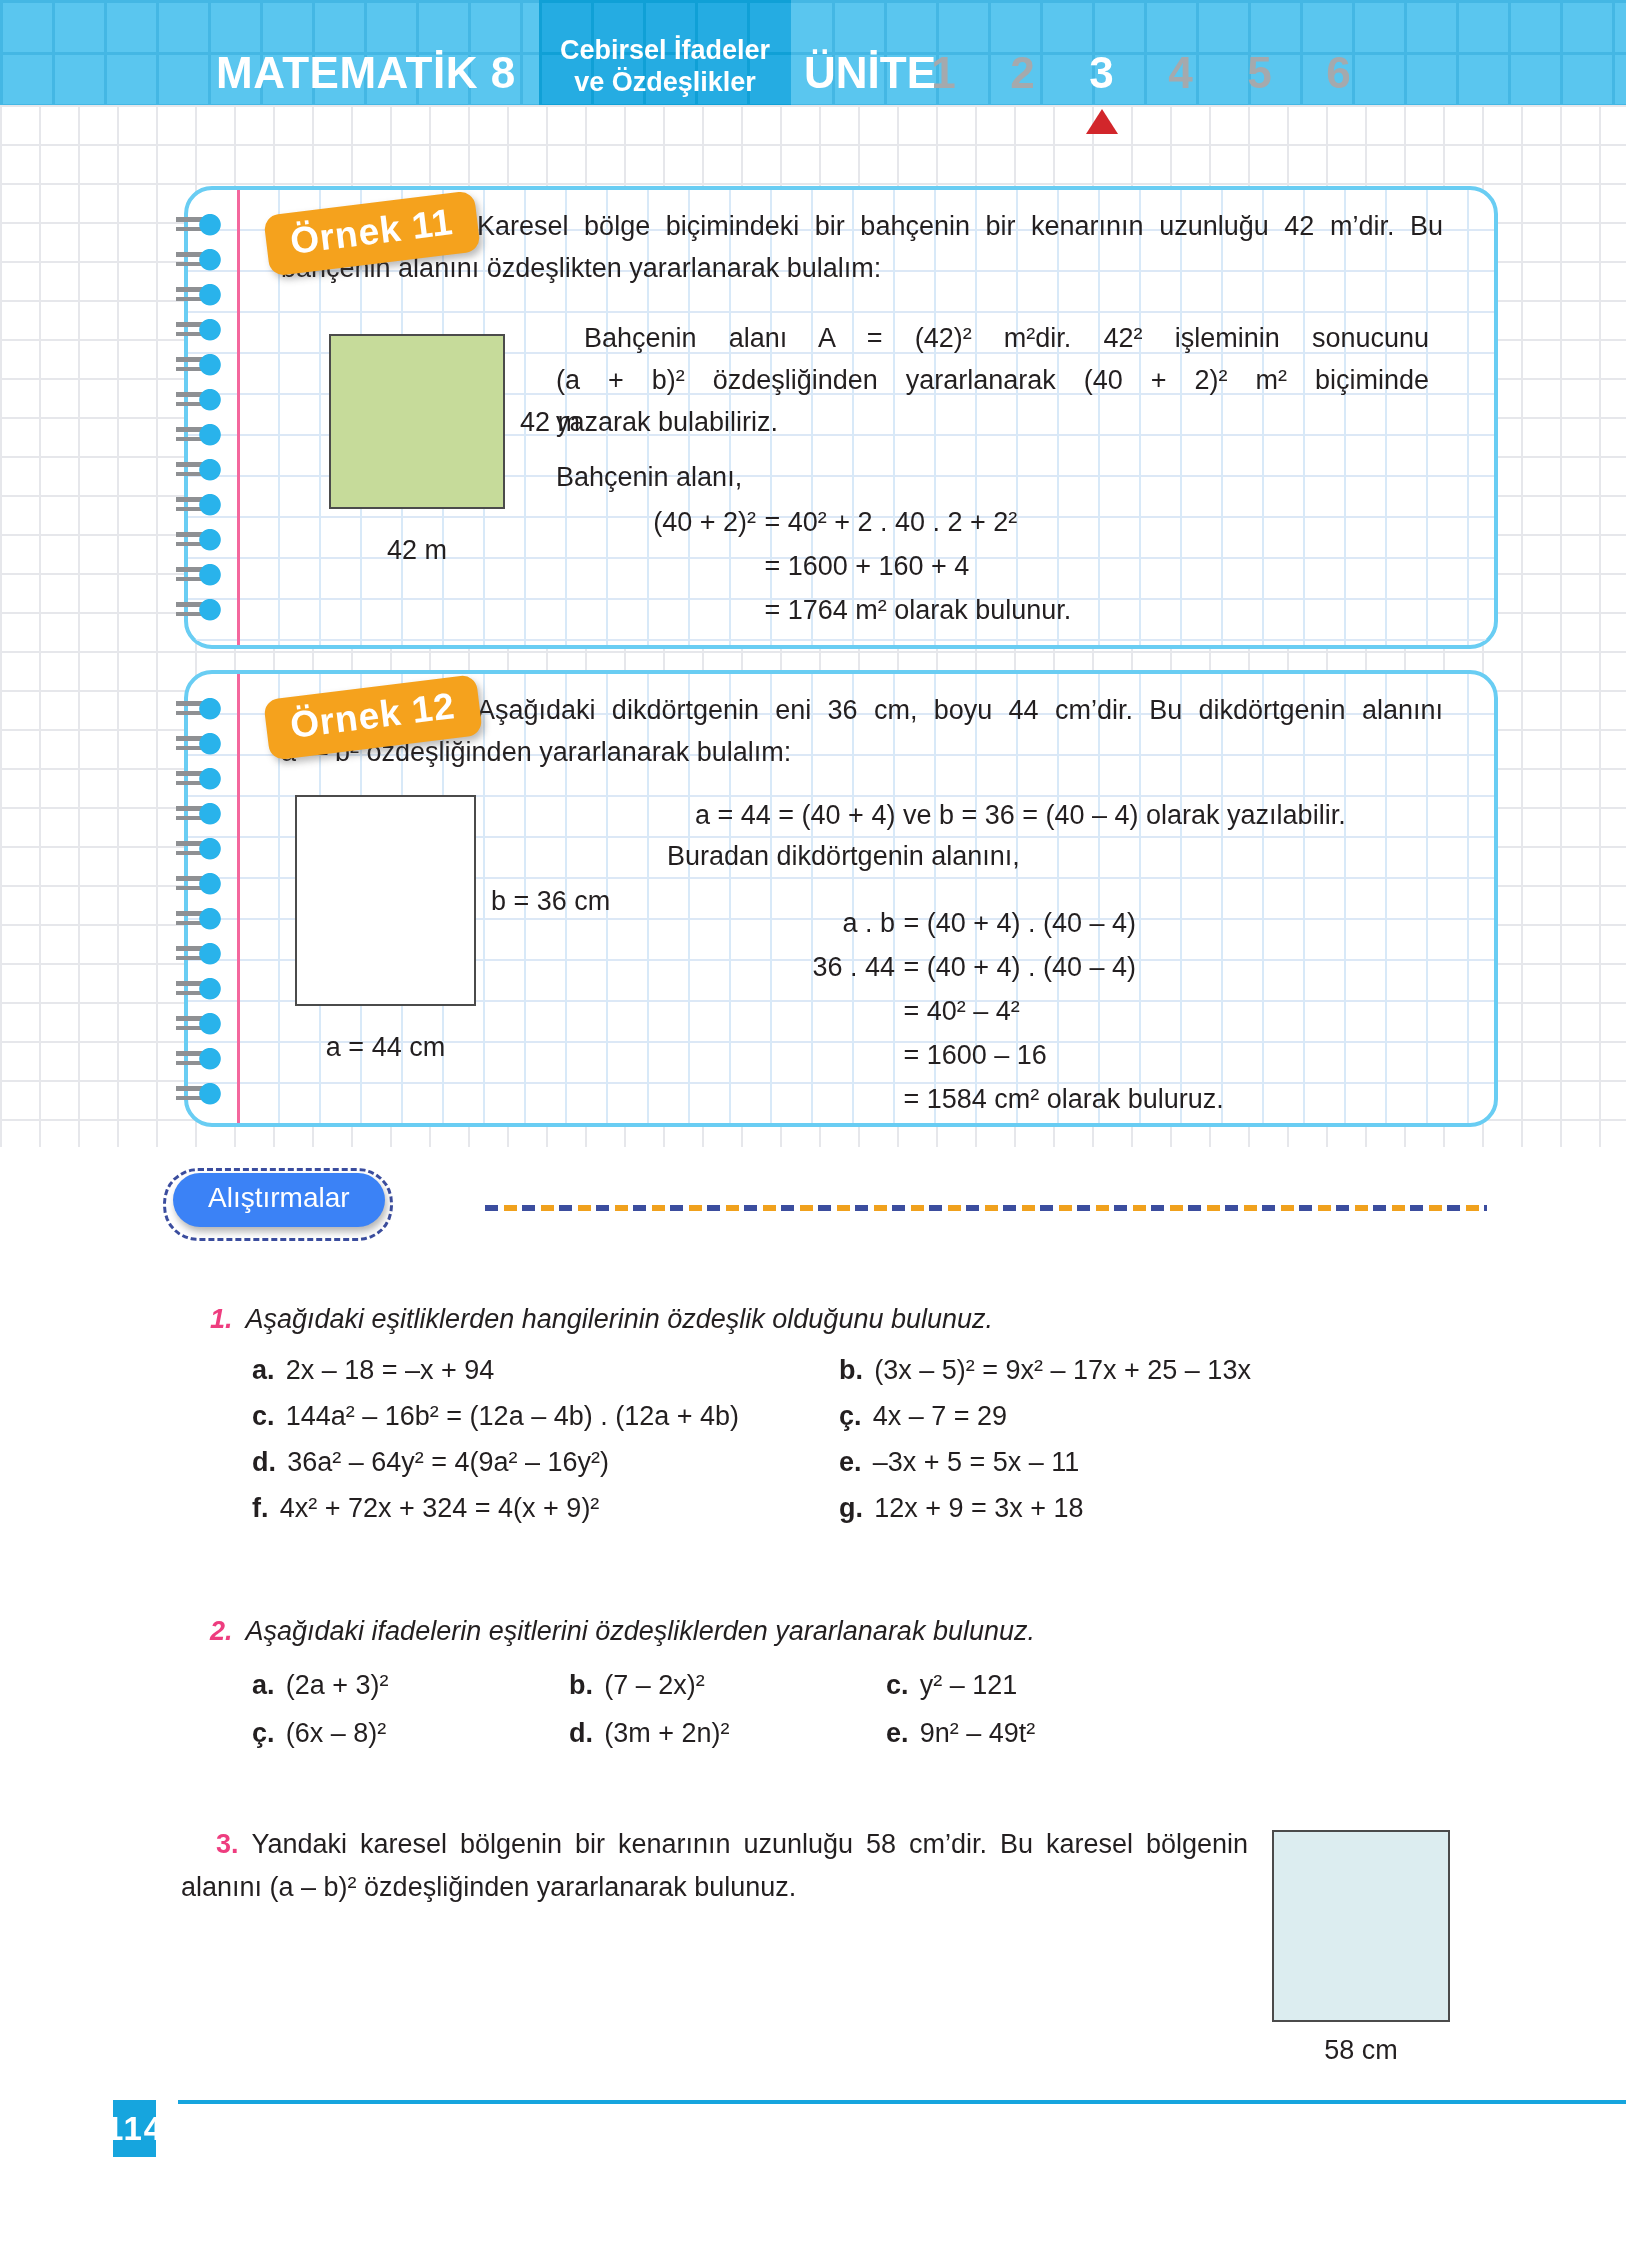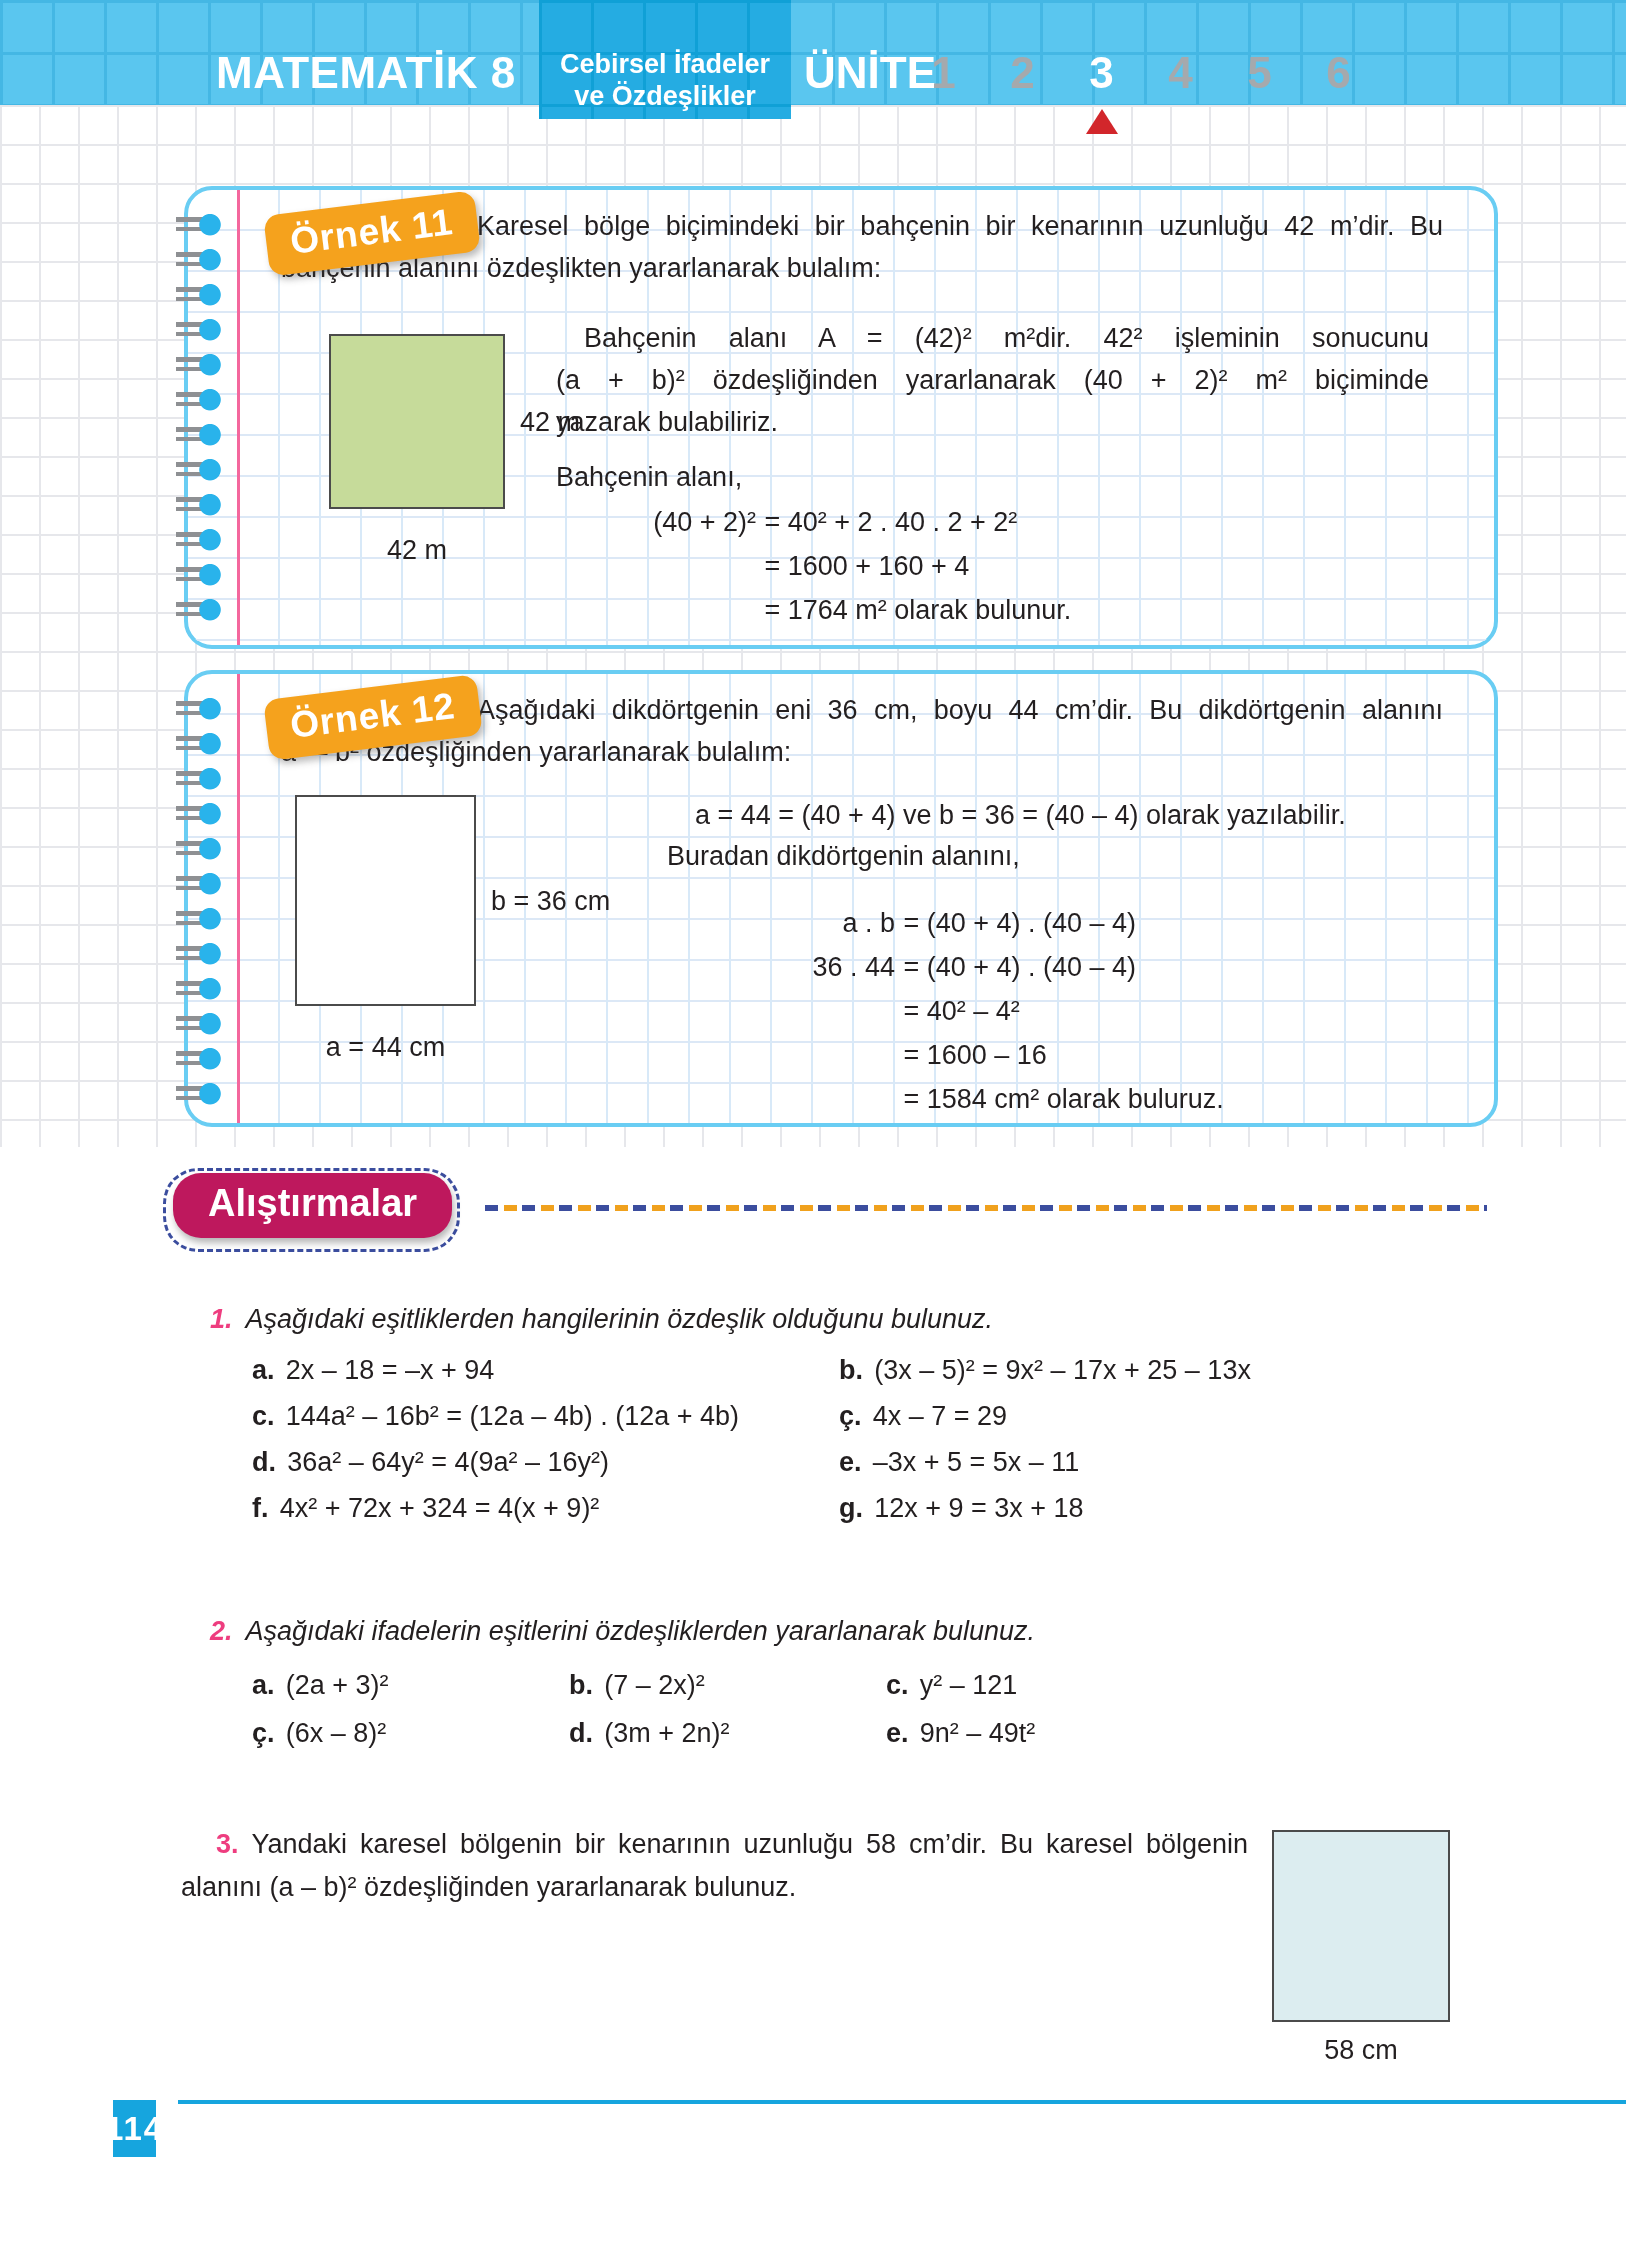--- a/index.html
+++ b/index.html
@@ -13,21 +13,21 @@
       repeating-linear-gradient(to bottom,#e6e7eb 0 1.9px,transparent 1.9px 39px);}
 
   
   .hdr{position:absolute;left:0;top:0;width:100%;height:105px;background:#5ac6ef;}
   .hdr-grid{position:absolute;inset:0;
     background-image:
       repeating-linear-gradient(to right,#44b7e4 0 2.8px,transparent 2.8px 52px),
       repeating-linear-gradient(to bottom,#44b7e4 0 2.8px,transparent 2.8px 52px);}
   .hdr-title{position:absolute;left:216px;bottom:7.5px;font-size:44px;font-weight:bold;
     color:#fff;letter-spacing:0.5px;}
-  .chapter-box{position:absolute;left:539px;top:0;width:252px;height:119px;background:#25ace2;}
+  .chapter-box{position:absolute;left:539px;top:0;width:252px;height:105px;background:#25ace2;}
   .chapter-box::before{content:"";position:absolute;inset:0;
     background-image:
       repeating-linear-gradient(to right,#10a0d6 0 2.8px,transparent 2.8px 52px),
       repeating-linear-gradient(to bottom,#10a0d6 0 2.8px,transparent 2.8px 52px);}
   .chapter-text{position:absolute;left:0;right:0;bottom:7.5px;text-align:center;color:#fff;
     font-size:27px;font-weight:bold;line-height:32px;}
   .unit-label{position:absolute;left:804px;bottom:7.5px;font-size:44px;font-weight:bold;color:#fff;}
   .unit-nums{position:absolute;left:918px;bottom:7.5px;display:flex;}
   .unit-nums span{width:51px;margin-right:28px;text-align:center;font-size:44px;
     font-weight:bold;color:#a5a9ad;}
@@ -84,22 +84,22 @@
   .ex-b .steps{margin-left:93px;margin-top:24px;}
   .step{display:flex;line-height:44px;}
   .lhs{text-align:right;padding-right:8.4px;flex:none;}
   .ex-a .lhs{width:121px;}
   .ex-b .lhs{width:135px;}
 
   
   .alis-wrap{position:absolute;left:173px;top:1173px;}
   .alis-wrap::before{content:"";position:absolute;inset:-4.7px -8.4px -14px -10.3px;
     border:3.7px dashed #3b4d9e;border-radius:35px;}
-  .alis-badge{position:relative;display:inline-block;background:#be185d;color:#fff;
-    font-size:38px;font-weight:bold;padding:9.3px 35px 13px;border-radius:28px;
+  .alis-badge{position:relative;display:inline-block;background:#3b82f6;color:#fff;
+    font-size:28px;font-weight:normal;padding:9.3px 35px 13px;border-radius:28px;
     box-shadow:1.9px 4.7px 7.5px rgba(70,70,70,.4);}
   .alis-line{position:absolute;left:485px;top:1205px;width:1002px;height:5.6px;
     background:repeating-linear-gradient(to right,#3b4d9e 0 13px,#fff 13px 18.6px,#f0a11d 18.6px 32px,#fff 32px 37px);}
 
   .q{position:absolute;font-size:27px;}
   .q-head{line-height:43px;font-style:italic;}
   .q-num{color:#ee3d7f;font-weight:bold;margin-right:13px;}
   .q1{left:210px;top:1298px;width:1259px;}
   .q1-cols{display:flex;margin-top:5.6px;}
   .colL{width:629px;padding-left:42px;box-sizing:border-box;}

